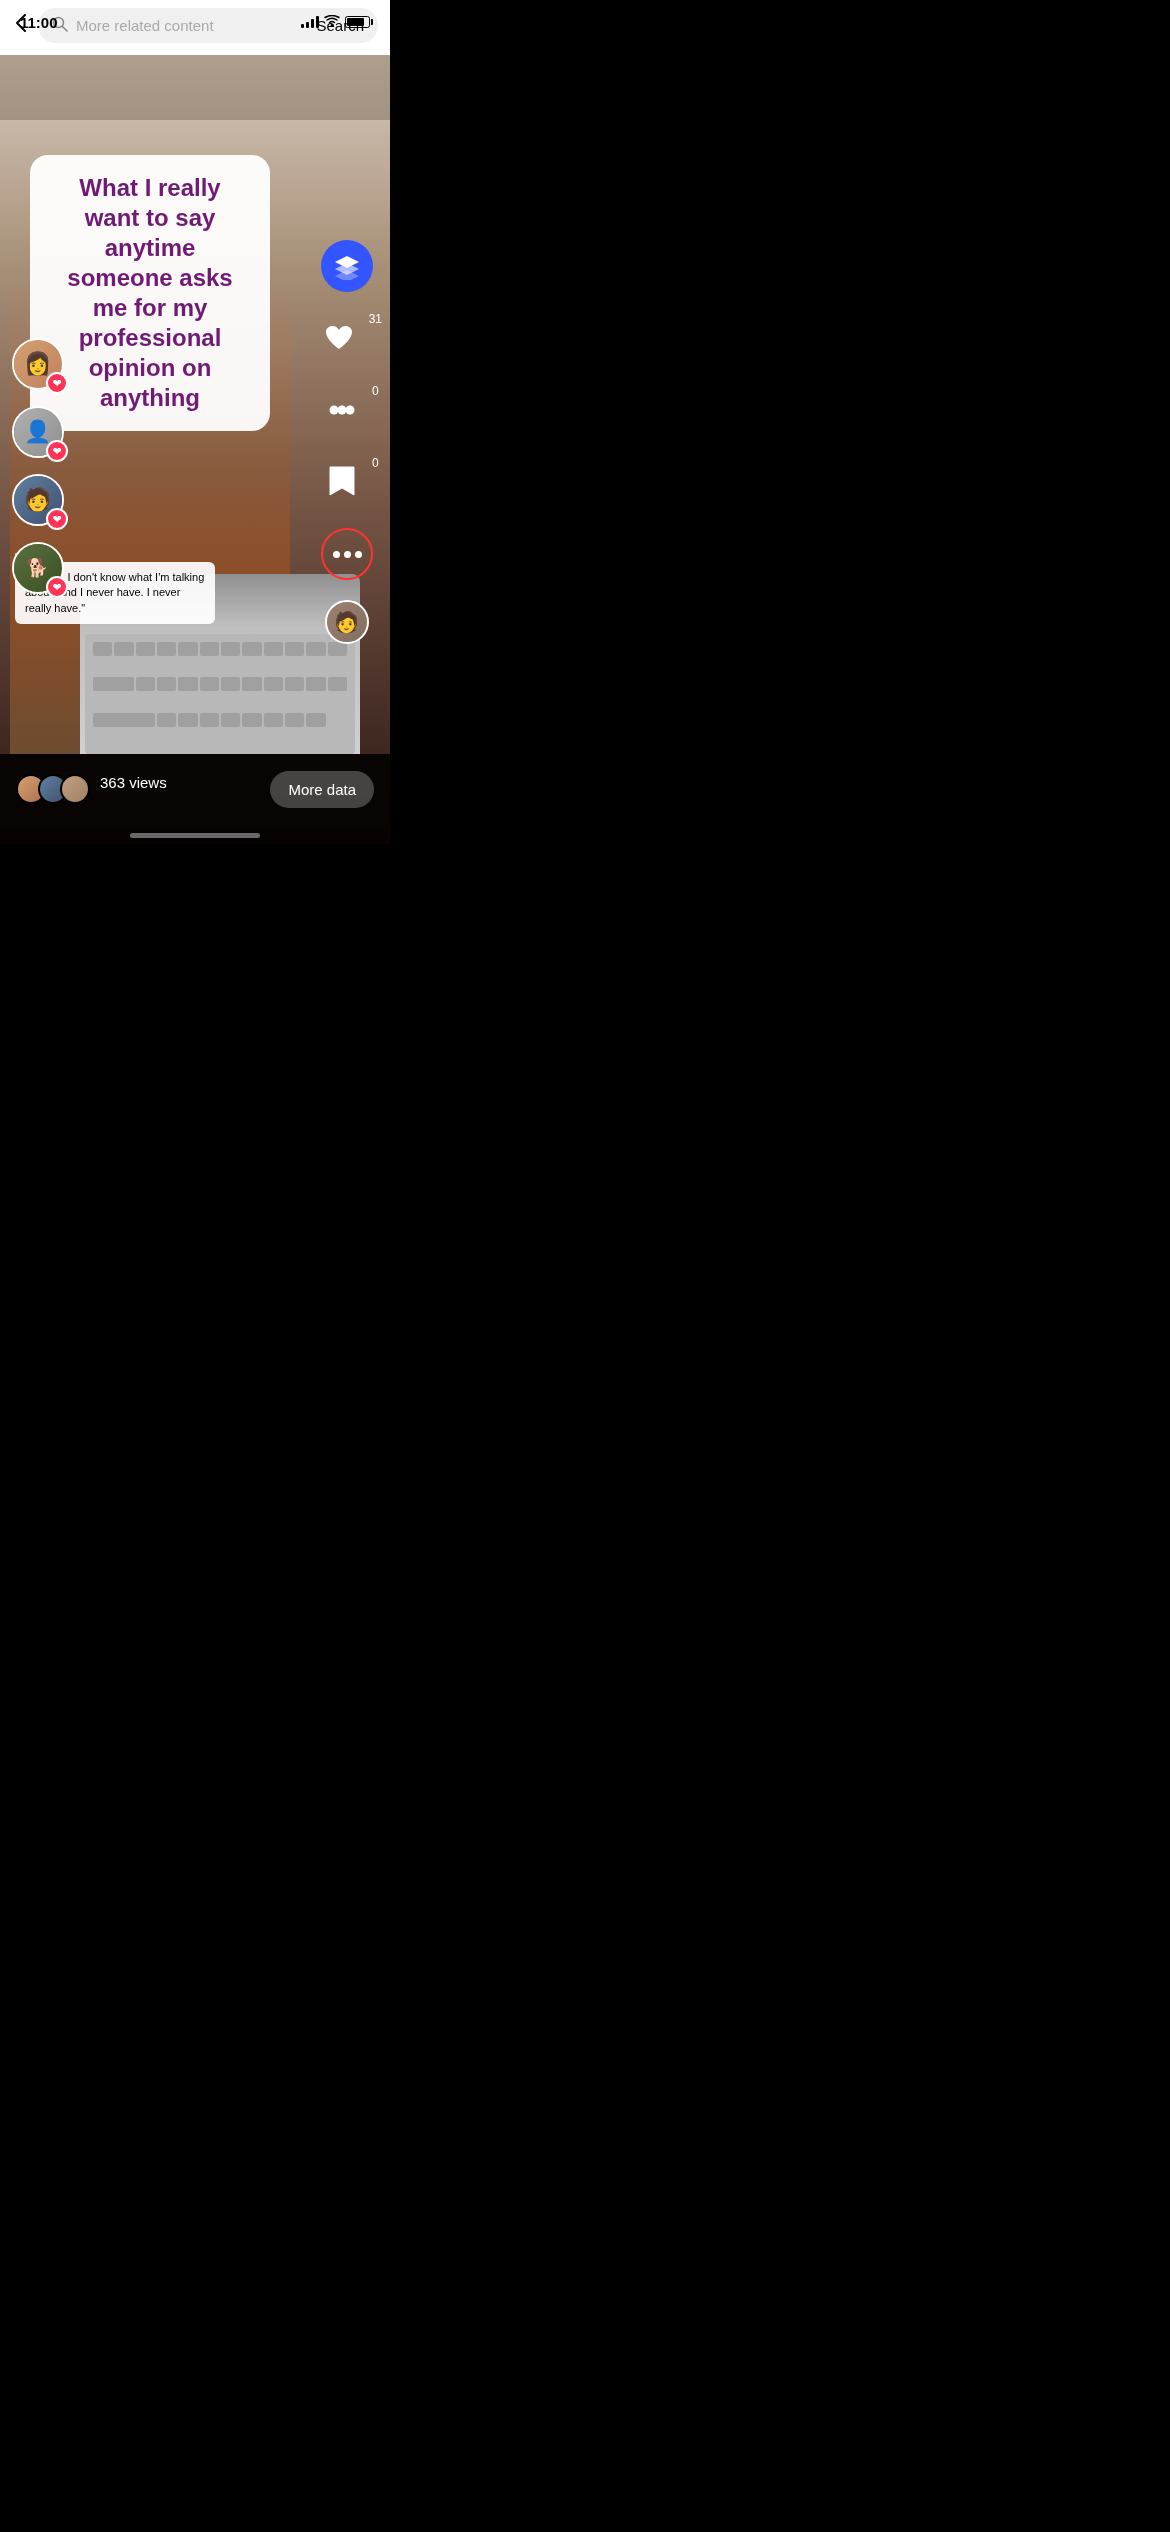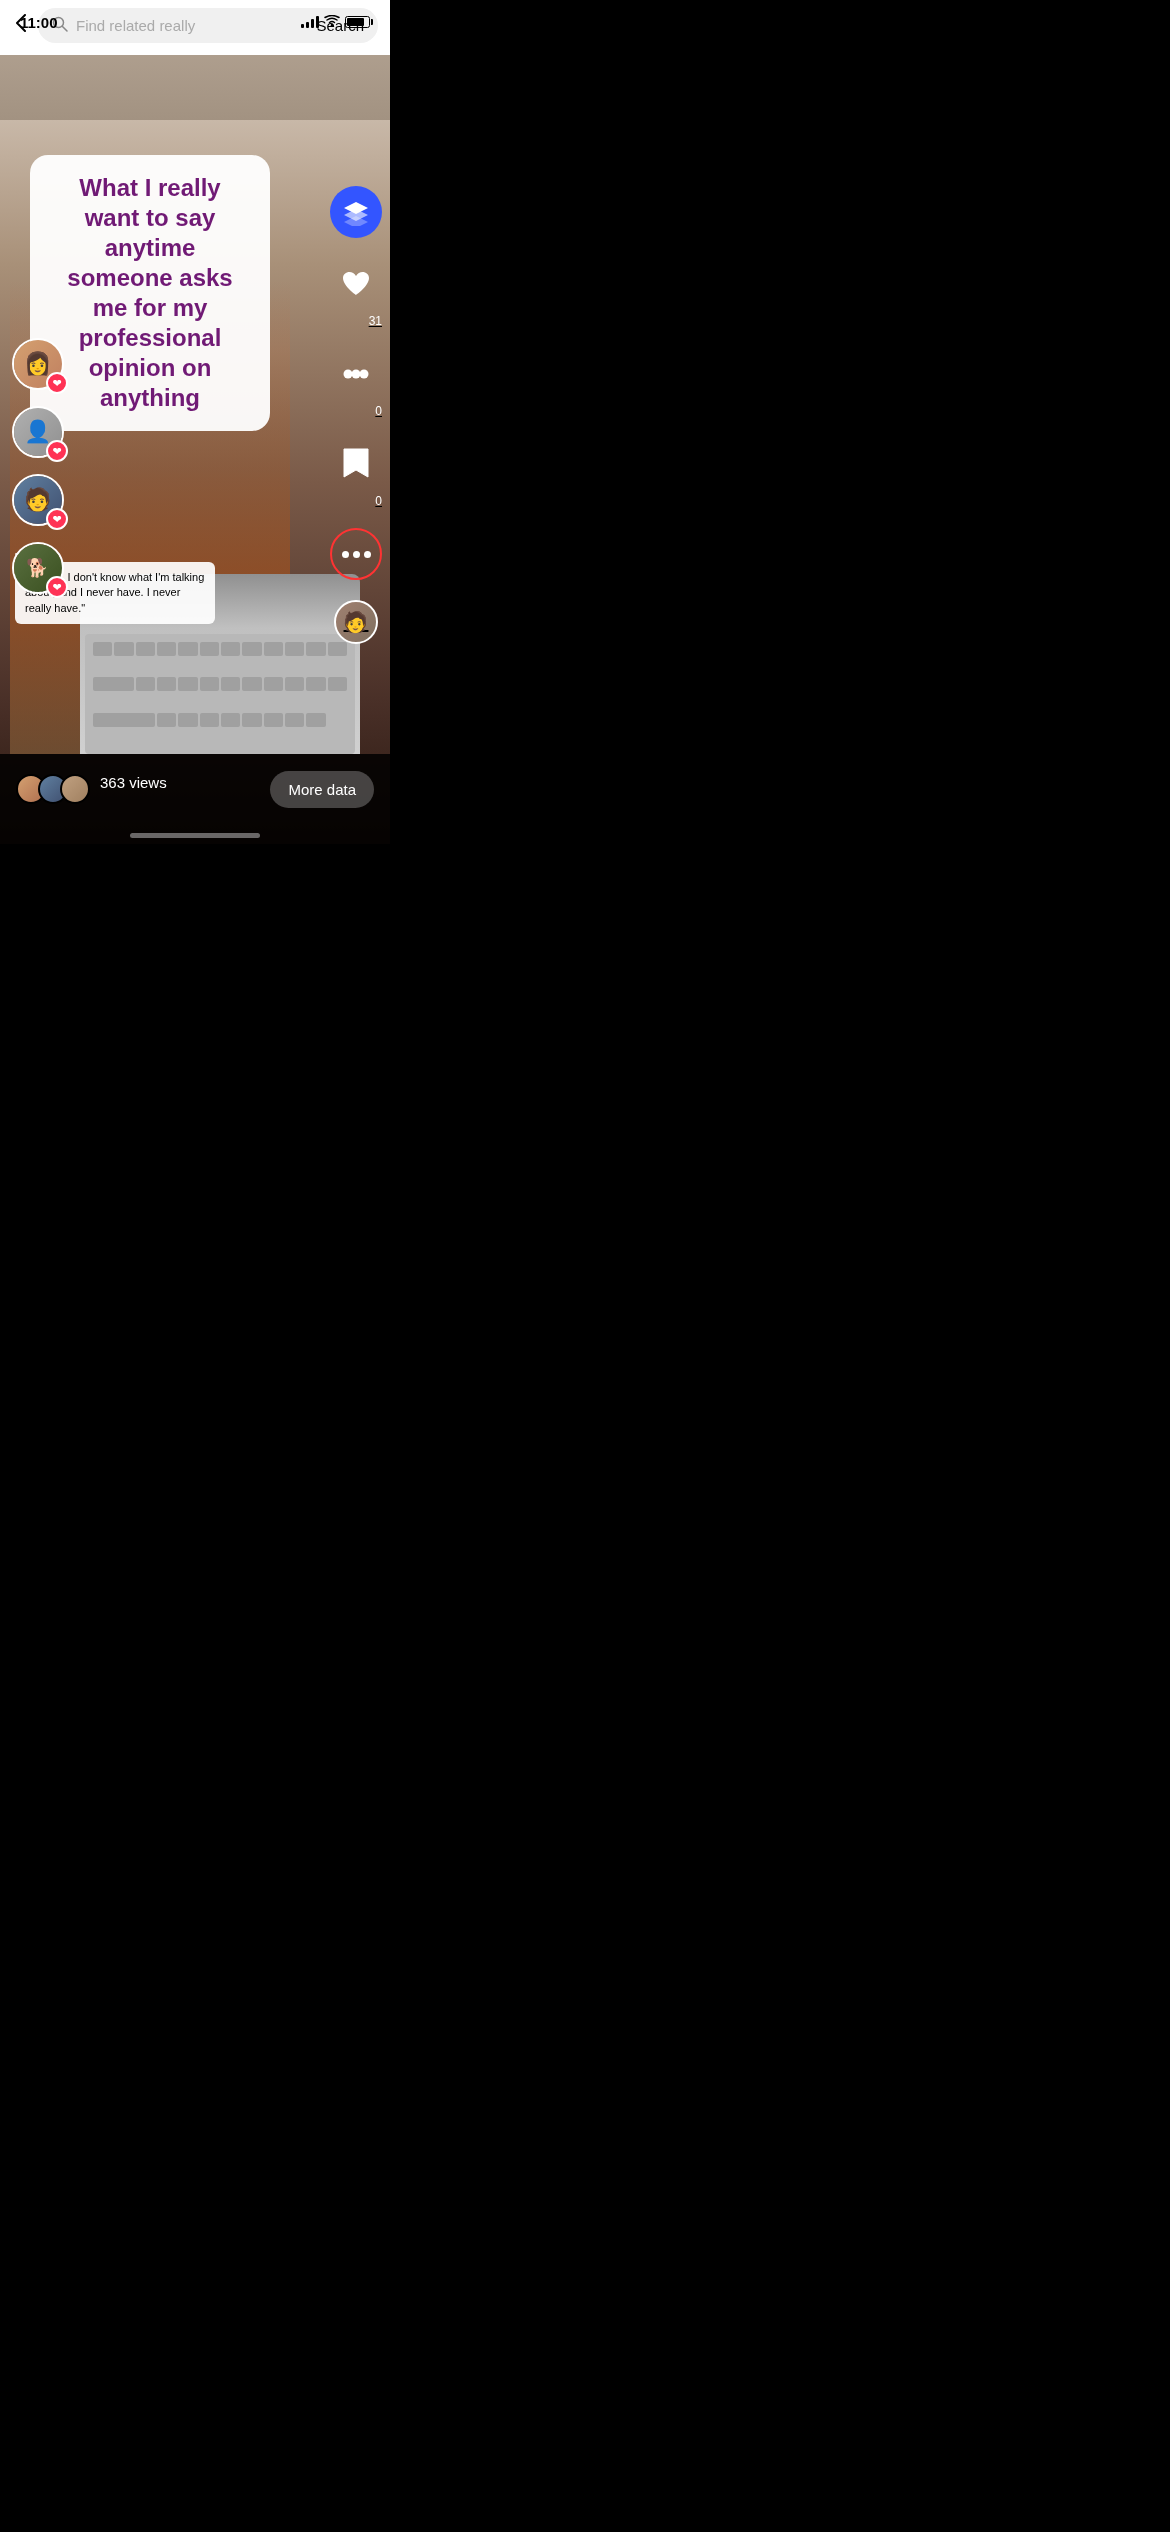--- a/index.html
+++ b/index.html
@@ -187,24 +187,23 @@
       bottom: 200px;
       display: flex;
       flex-direction: column;
       align-items: center;
       gap: 20px;
       z-index: 30;
     }
 
     .action-item {
       display: flex;
-      flex-direction: column;
-      align-items: flex-end;
+      flex-direction: row;
+      align-items: flex-start;
       gap: 4px;
-      text-decoration: underline;
     }
 
     .action-circle {
       width: 52px;
       height: 52px;
       border-radius: 50%;
       display: flex;
       align-items: center;
       justify-content: center;
       cursor: pointer;
@@ -534,21 +533,21 @@
         <path d="M9 1 L1 9 L9 17" stroke="#000" stroke-width="2" fill="none" stroke-linecap="round" stroke-linejoin="round"></path>
       </svg>
     </span>
     <div class="search-bar-container">
       <span class="search-icon-inner">
         <svg width="16" height="16" viewBox="0 0 16 16">
           <circle cx="6.5" cy="6.5" r="5" stroke="#888" stroke-width="1.5" fill="none"></circle>
           <line x1="10.5" y1="10.5" x2="15" y2="15" stroke="#888" stroke-width="1.5" stroke-linecap="round"></line>
         </svg>
       </span>
-      <span class="search-input-text">Find related really</span>
+      <span class="search-input-text">More related content</span>
       <span class="search-btn">Search</span>
     </div>
   </div>
 </div>
 
 <div class="video-container">
   <div class="person-bg"></div>
 
   <div class="ta-label">TA</div>
 

